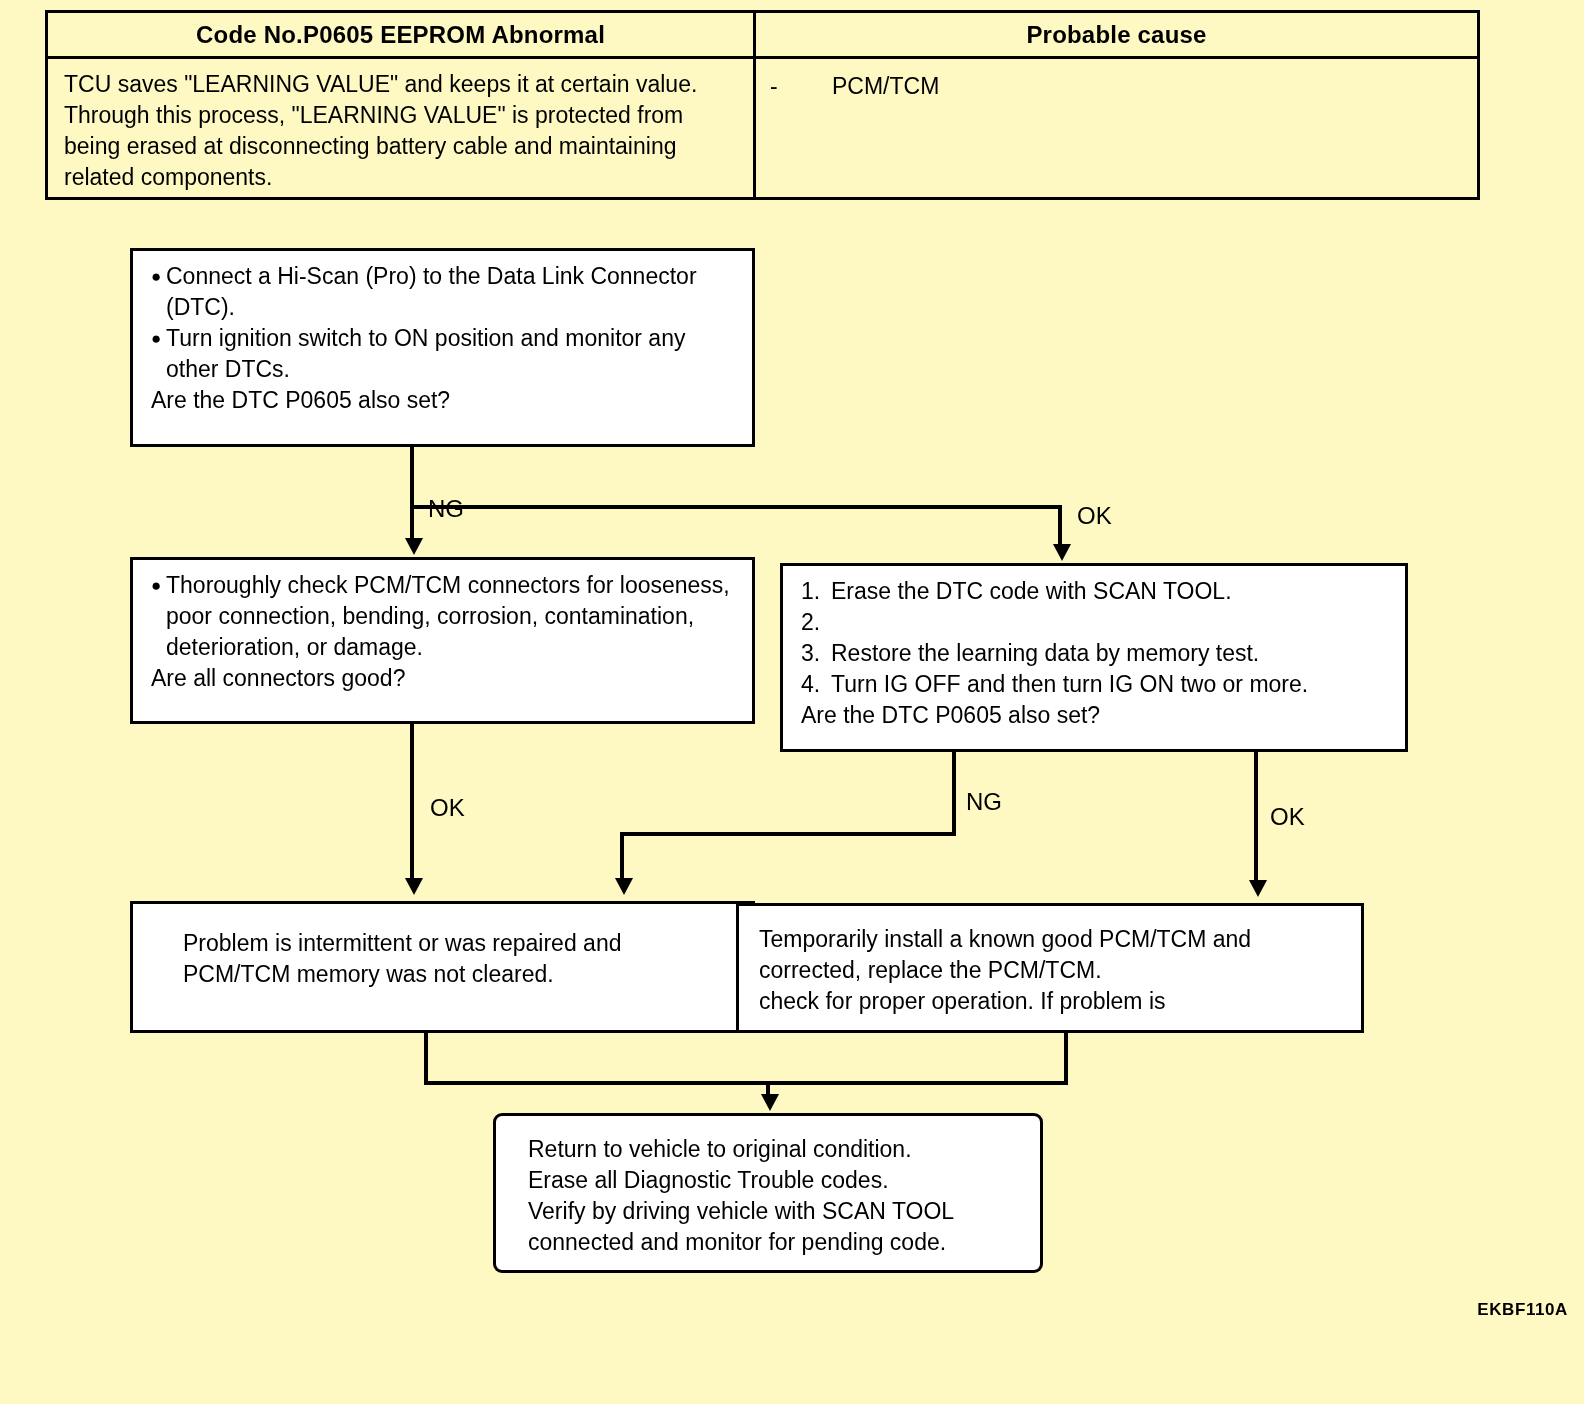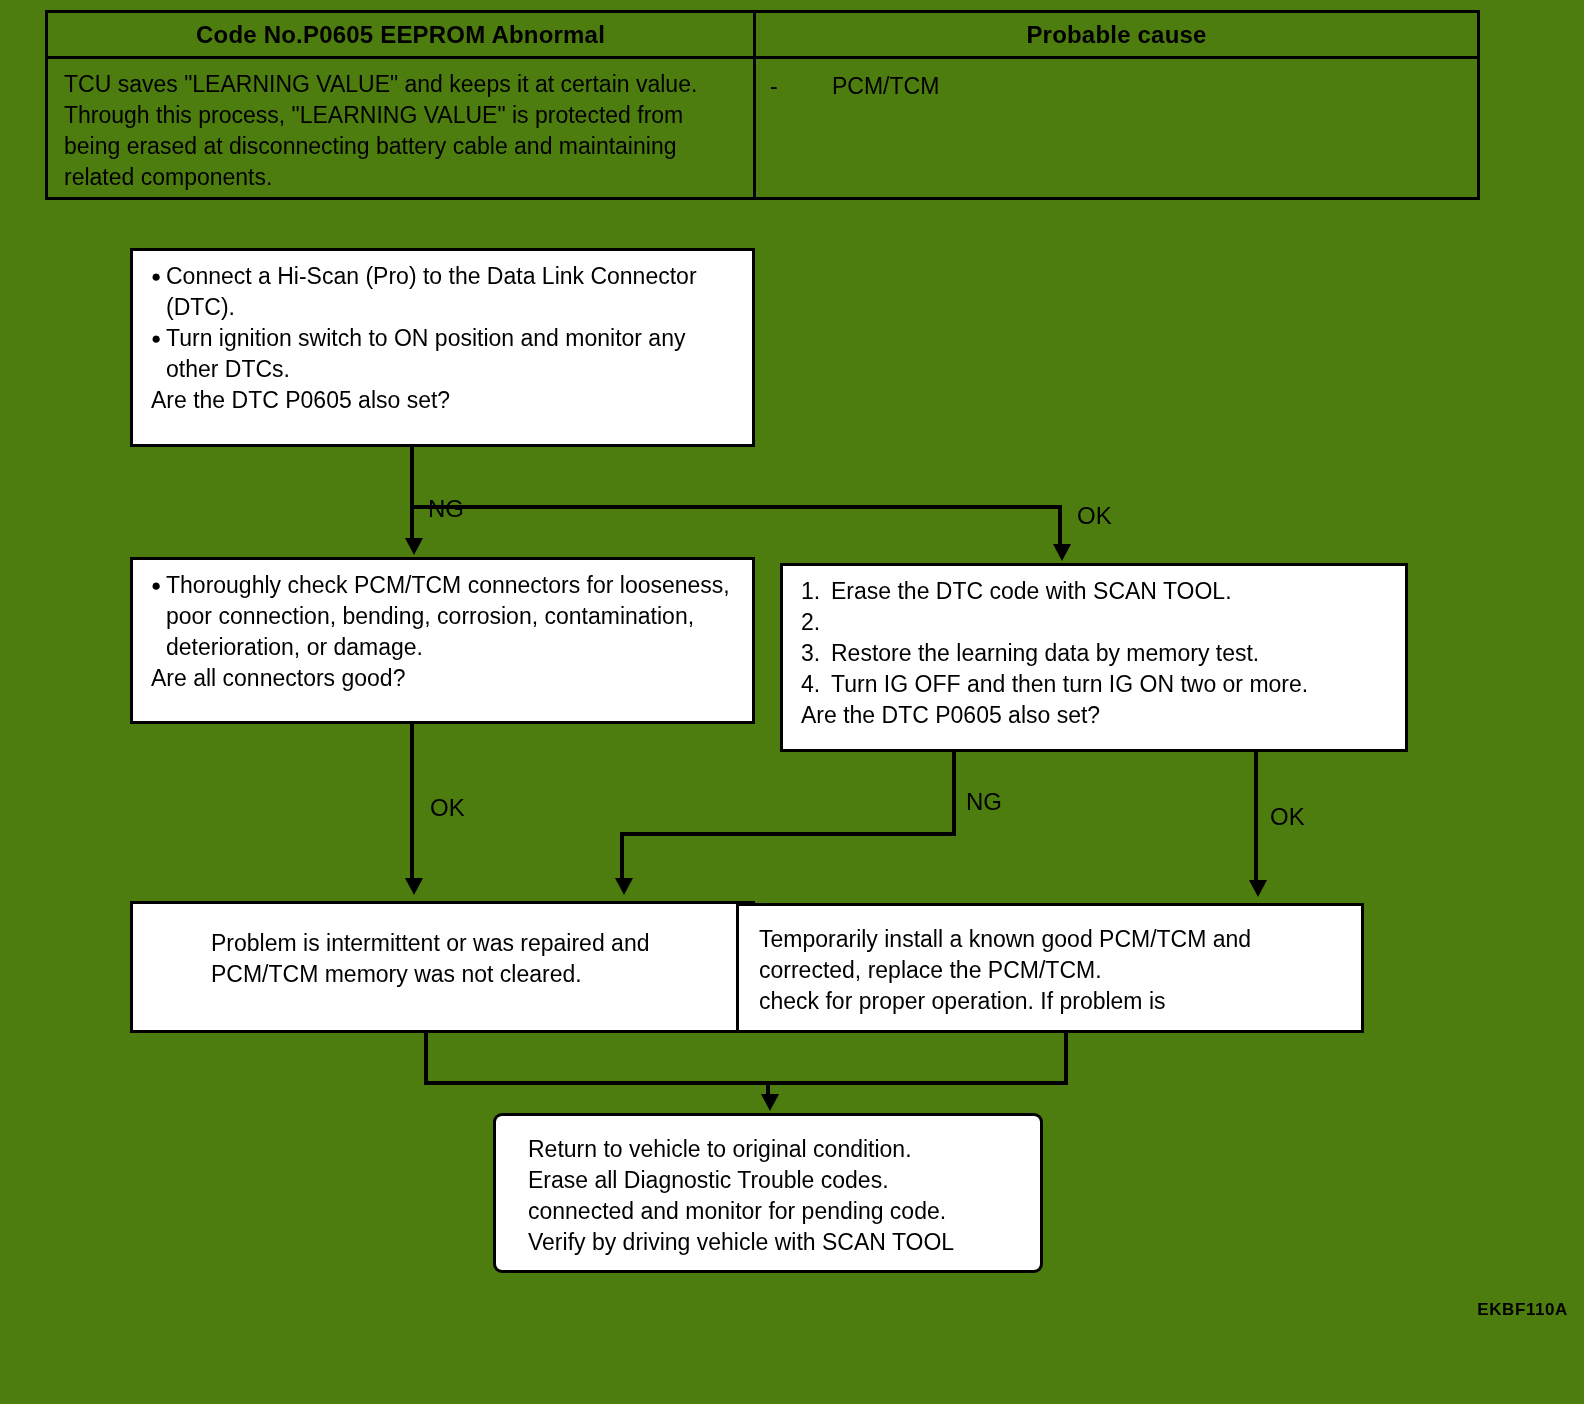--- a/index.html
+++ b/index.html
@@ -8,21 +8,21 @@
     background: #ffffff;
   }
   body {
     font-family: "Liberation Sans", sans-serif;
     color: #000000;
   }
   #page {
     position: relative;
     width: 1584px;
     height: 1404px;
-    background: #4d7c0f;
+    background: #fef9c3;
     overflow: hidden;
   }
 
   
   .dtc-table {
     position: absolute;
     left: 45px;
     top: 10px;
     width: 1435px;
     height: 190px;
@@ -107,21 +107,21 @@
     width: 30px;
   }
   .plain-line {
     padding-left: 0;
   }
 
   
   #box-q1     { left: 130px; top: 248px;  width: 625px;  height: 199px; }
   #box-conn   { left: 130px; top: 557px;  width: 625px;  height: 167px; }
   #box-erase  { left: 780px; top: 563px;  width: 628px;  height: 189px; }
-  #box-interm { left: 130px; top: 901px;  width: 625px;  height: 132px; padding-left: 28px; }
+  #box-interm { left: 130px; top: 901px;  width: 625px;  height: 132px; }
   #box-swap   { left: 736px; top: 903px;  width: 628px;  height: 130px; }
   #box-return { left: 493px; top: 1113px; width: 550px;  height: 160px; border-radius: 9px; }
 
   #box-interm .fc-inner { padding: 24px 14px 10px 50px; }
   #box-swap   .fc-inner { padding: 18px 14px 10px 20px; }
   #box-return .fc-inner { padding: 18px 14px 10px 32px; }
 
   
   .vline {
     position: absolute;
@@ -274,20 +274,20 @@
   <div class="vline" style="left:424px; top:1033px; height:52px;"></div>
   <div class="vline" style="left:1064px; top:1033px; height:52px;"></div>
   <div class="hline" style="left:424px; top:1081px; width:644px;"></div>
   <div class="vline" style="left:766px; top:1081px; height:22px;"></div>
   <div class="arrowhead" style="left:761px; top:1094px;"></div>
 
   <div class="fc-box" id="box-return">
     <div class="fc-inner">
       <div class="plain-line">Return to vehicle to original condition.</div>
       <div class="plain-line">Erase all Diagnostic Trouble codes.</div>
+      <div class="plain-line">Verify by driving vehicle with SCAN TOOL</div>
       <div class="plain-line">connected and monitor for pending code.</div>
-      <div class="plain-line">Verify by driving vehicle with SCAN TOOL</div>
     </div>
   </div>
 
   <div id="fig-code">EKBF110A</div>
 
 </div>
 
 </body></html>

